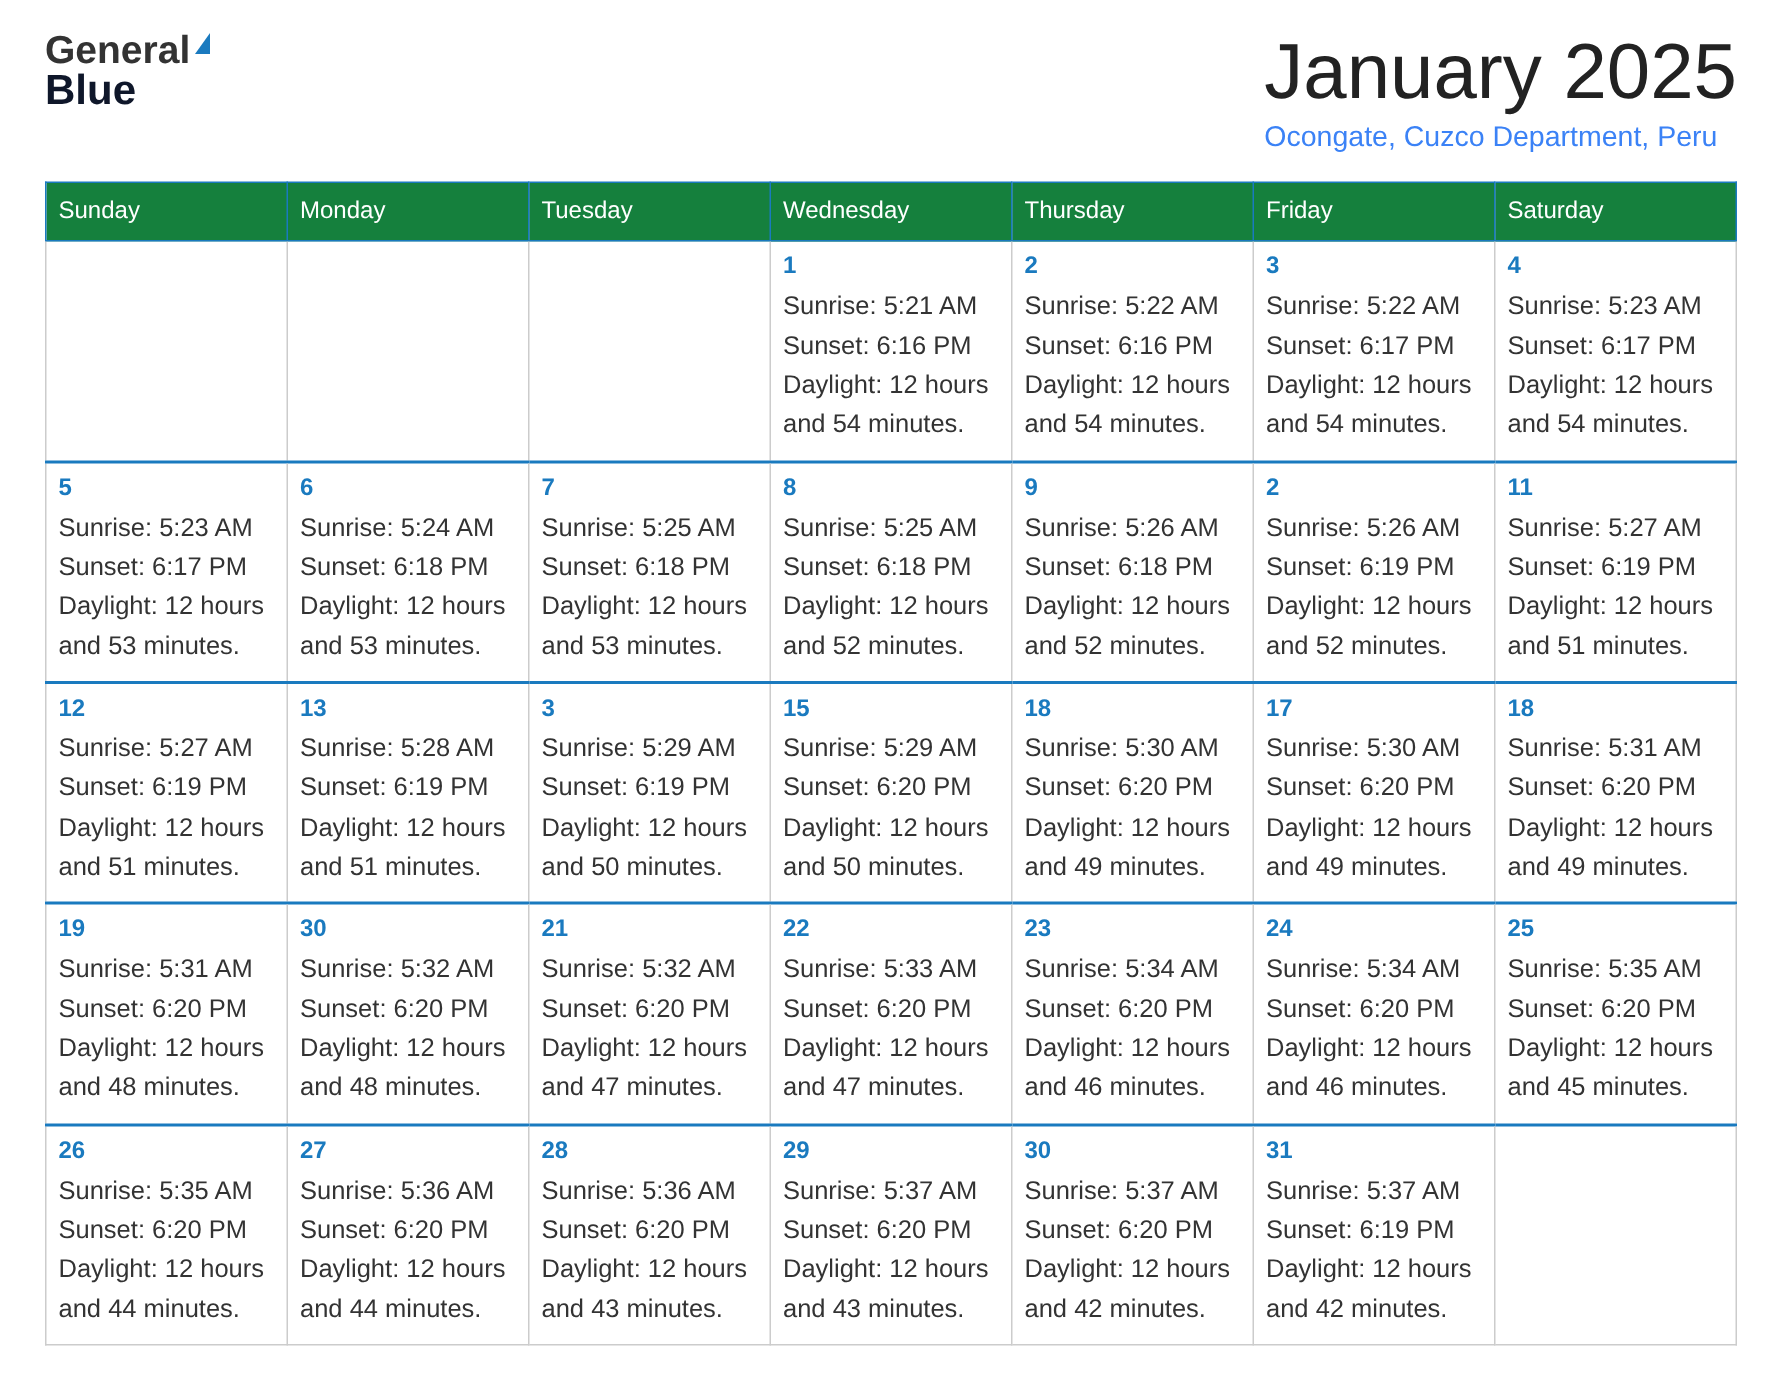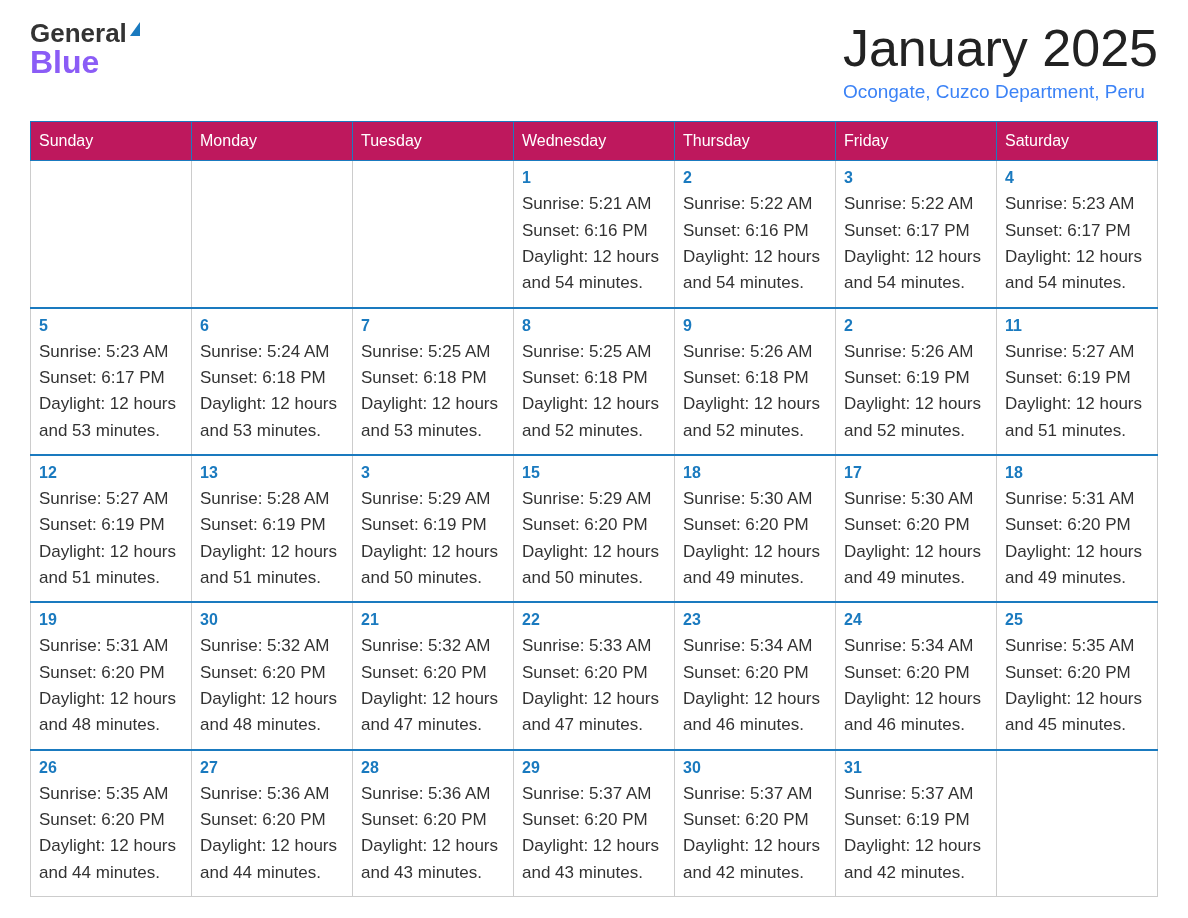--- a/index.html
+++ b/index.html
@@ -22,23 +22,23 @@
       flex-direction: column;
       align-items: flex-start;
     }
     .logo-text-general {
       font-size: 26px;
       font-weight: bold;
       color: #333;
       line-height: 1;
     }
     .logo-text-blue {
-      font-size: 32px;
+      font-size: 28px;
       font-weight: bold;
-      color: #8b5cf6;
+      color: #0f172a;
       line-height: 1;
     }
     .logo-triangle {
       display: inline-block;
       width: 0;
       height: 0;
       border-left: 10px solid transparent;
       border-bottom: 14px solid #1a7abf;
       margin-left: 3px;
       vertical-align: middle;
@@ -61,21 +61,21 @@
       font-size: 19px;
       color: #3b82f6;
       margin-top: 4px;
     }
     .calendar {
       width: 100%;
       border-collapse: collapse;
       border: 1px solid #bbb;
     }
     .calendar th {
-      background-color: #be185d;
+      background-color: #15803d;
       color: #fff;
       font-size: 16px;
       font-weight: normal;
       padding: 10px 8px;
       text-align: left;
       border: 1px solid #1a7abf;
     }
     .calendar td {
       vertical-align: top;
       padding: 8px 8px 10px 8px;

